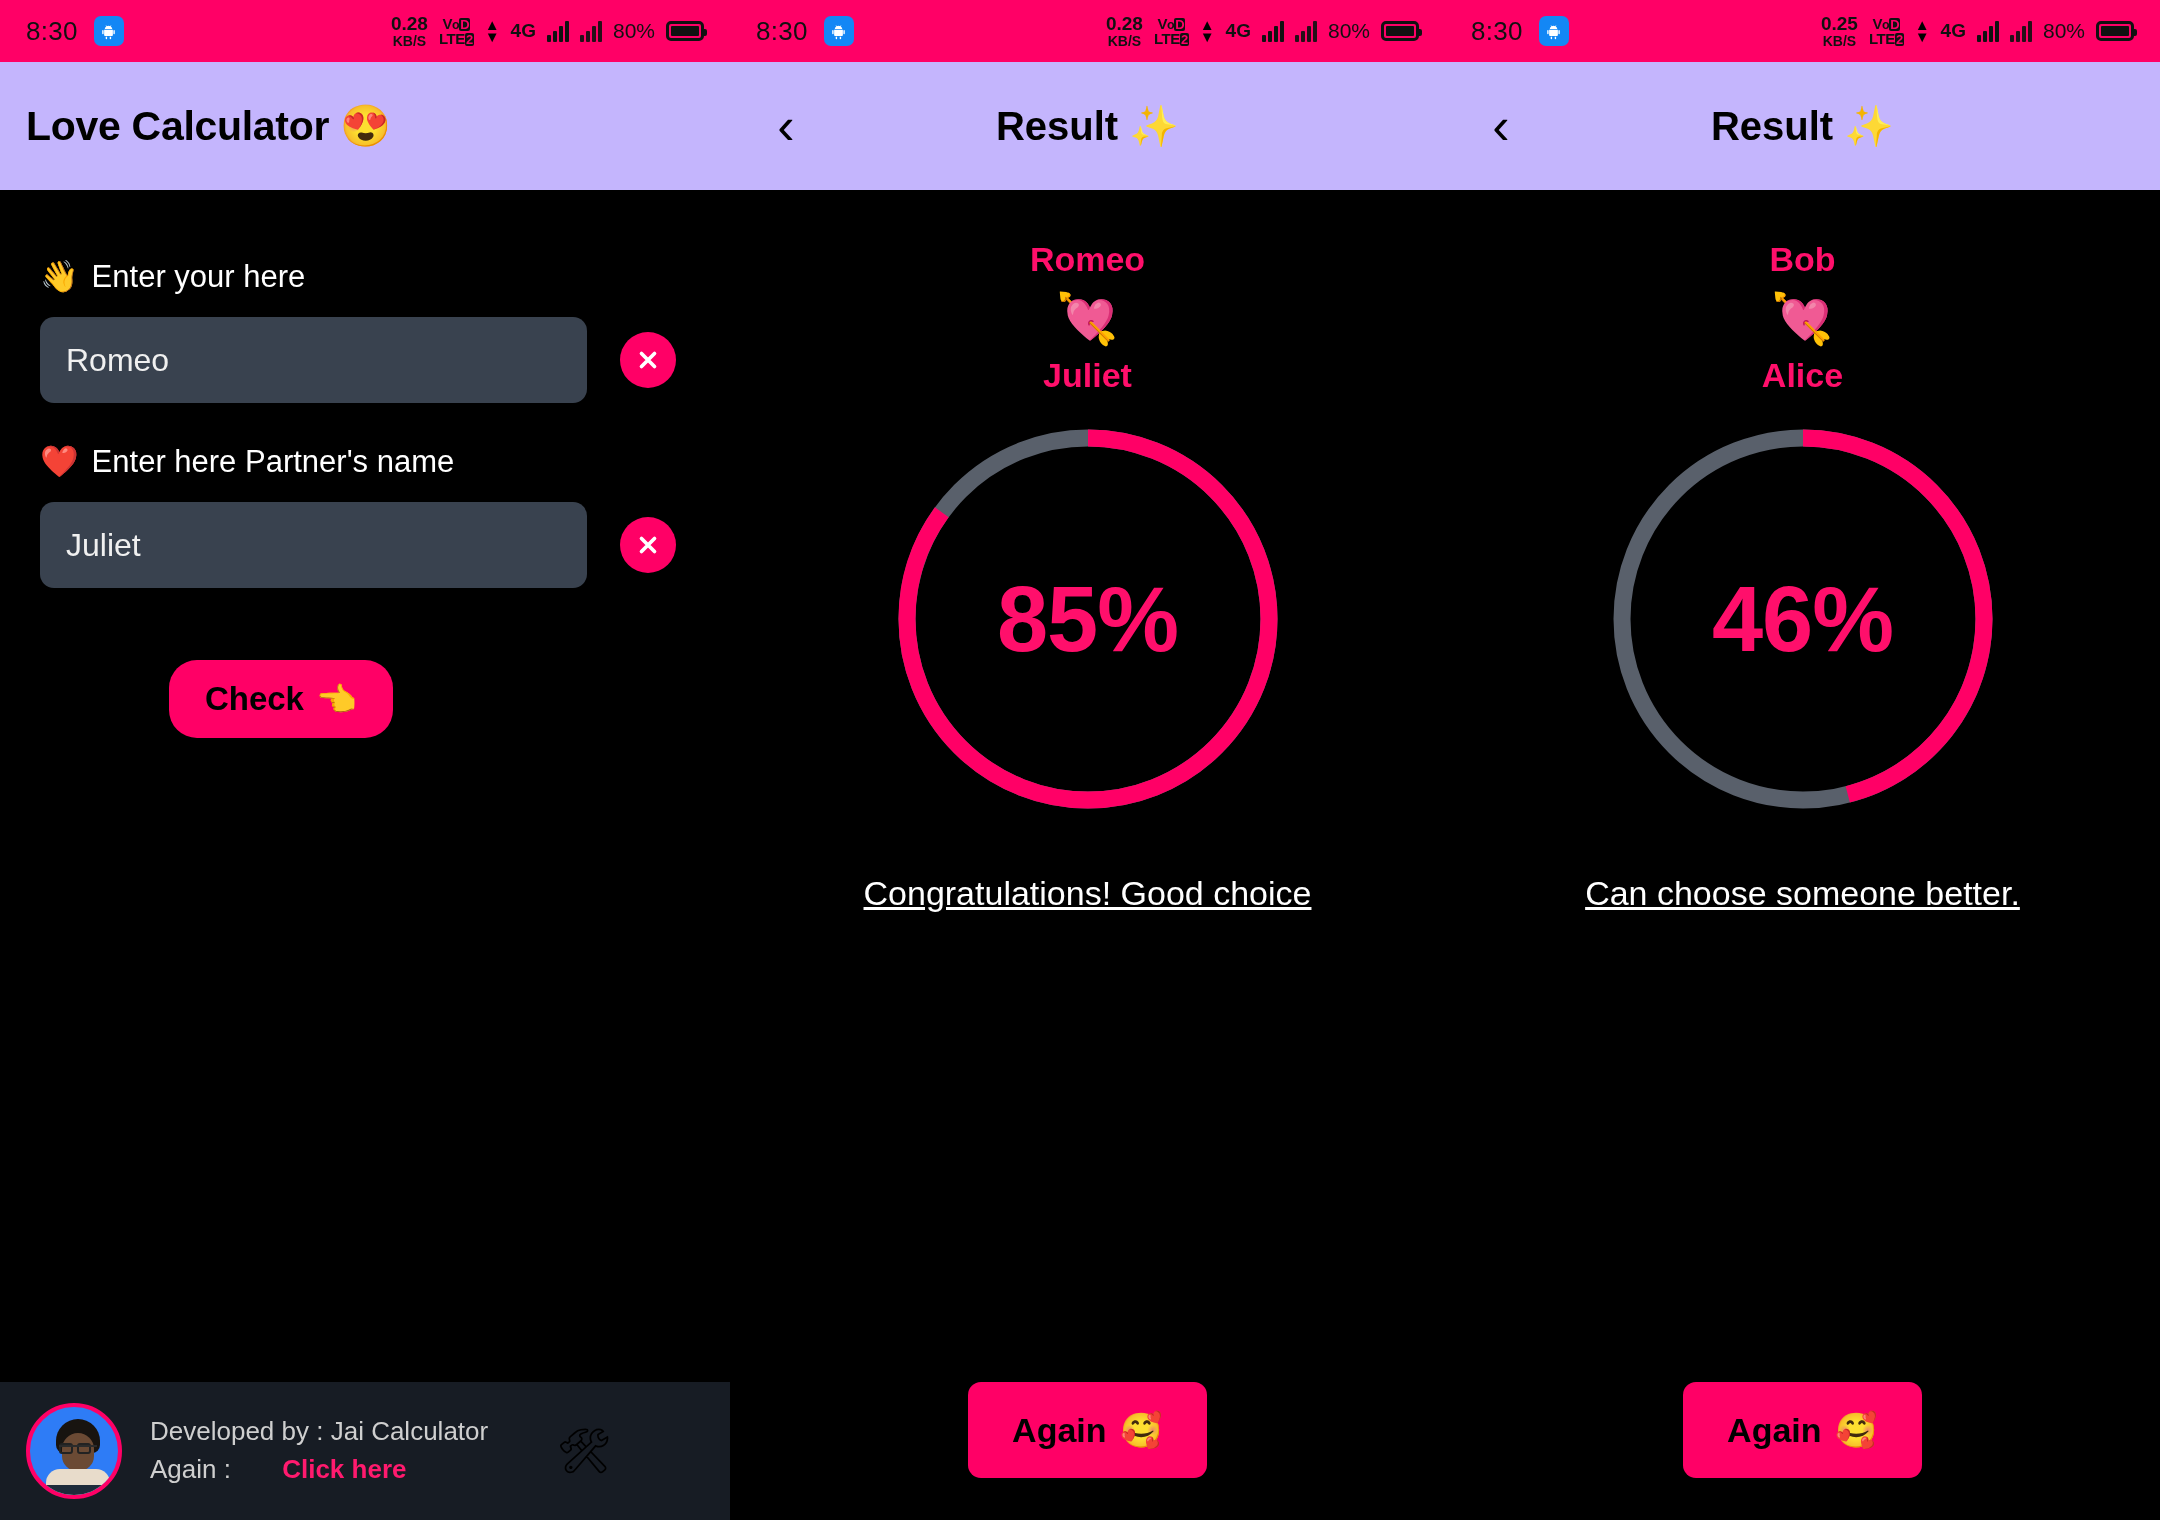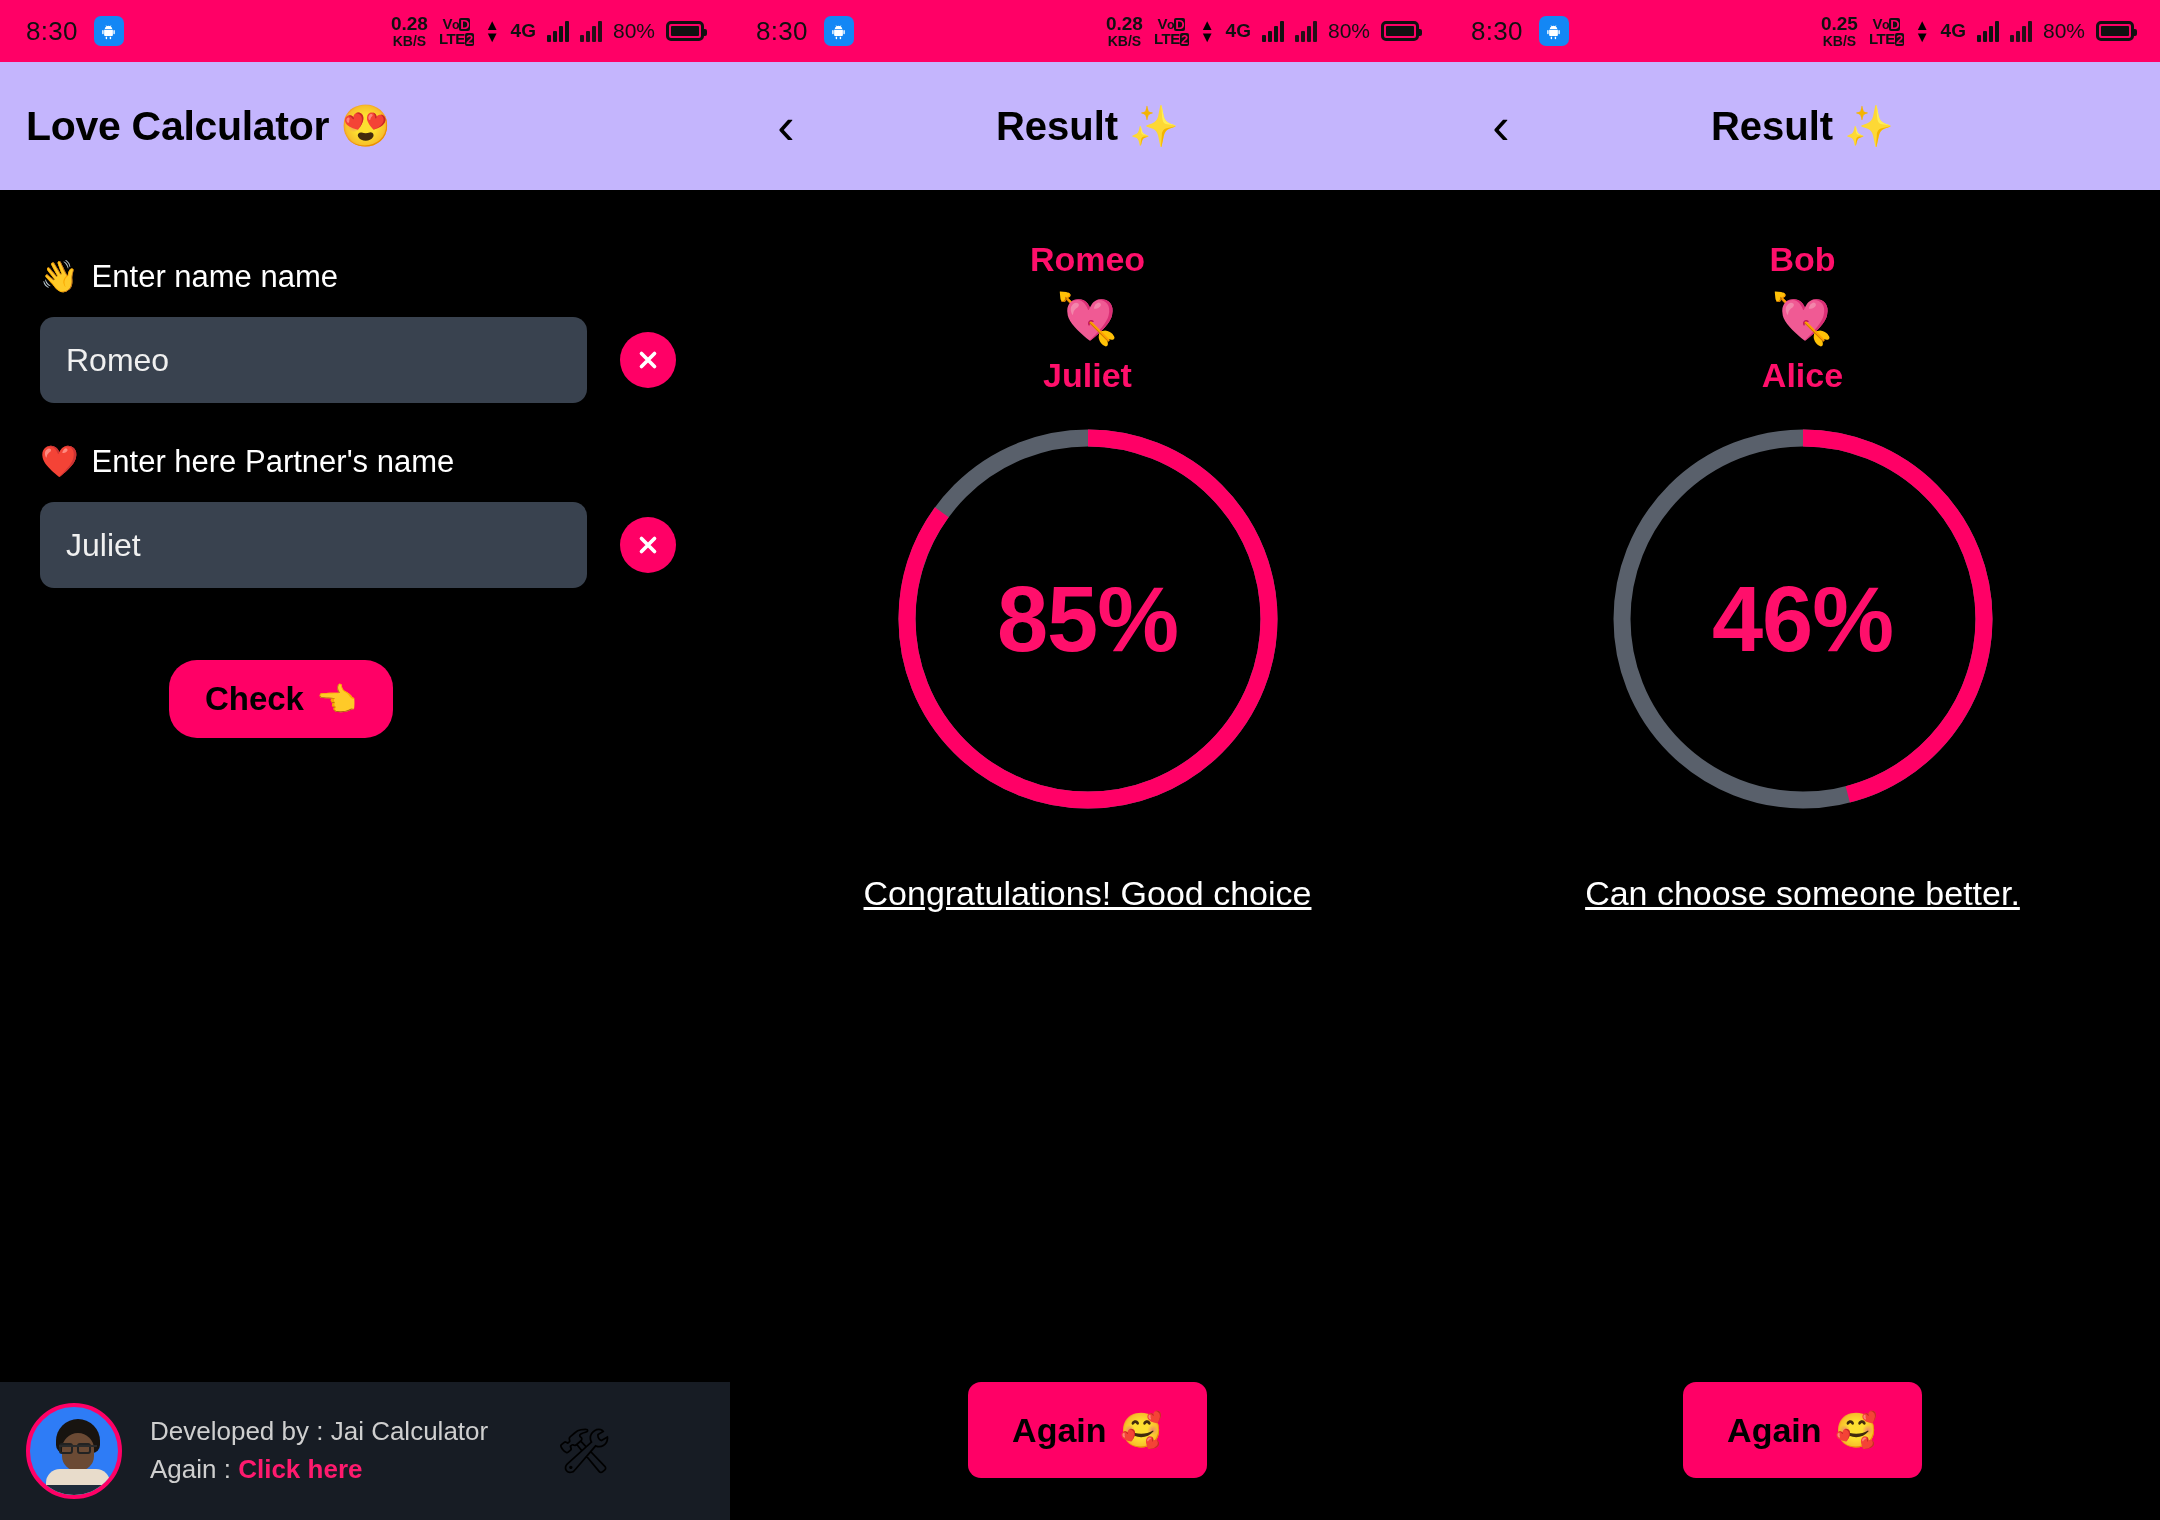--- a/index.html
+++ b/index.html
@@ -121,21 +121,21 @@
   .avatar .hair{position:absolute;left:26px;top:12px;width:44px;height:34px;border-radius:22px 22px 8px 8px;background:#181410;}
   .avatar .face{position:absolute;left:32px;top:26px;width:32px;height:38px;border-radius:16px 16px 15px 15px;background:#6B4A34;}
   .avatar .glass{position:absolute;left:29px;top:38px;width:38px;height:11px;border-top:2px solid #2b2b2b;}
   .avatar .gl,.avatar .gr{position:absolute;top:36px;width:14px;height:11px;border:2px solid #222;border-radius:3px;}
   .avatar .gl{left:29px;} .avatar .gr{left:47px;}
   .avatar .body{position:absolute;left:16px;top:62px;width:64px;height:34px;border-radius:14px 14px 0 0;background:#E8DCCB;}
   .avatar .stripe{position:absolute;left:16px;bottom:0;width:64px;height:10px;background:#1d2b3a;}
   .dev-txt { line-height:1.45; }
   .dev-txt .l1 { font-size:26px; color:#cfcfcf; }
   .dev-txt .l2 { font-size:26px; color:#cfcfcf; }
-  .gh-link { color:#FF1A6E; font-weight:bold; }
+  .gh-link { color:#FF1A6E; font-weight:bold;margin-left:44px; }
   .tool-icon { font-size:44px; margin-left:40px; }
 
   
   .res-body { position:relative; height:calc(1520px - 62px - 128px); }
   .names { text-align:center; padding-top:52px; }
   .nm { color:#FF0F6B; font-size:34px; font-weight:bold; line-height:1.0; }
   .heart-emoji { font-size:50px; line-height:1; margin:18px 0 14px; }
   .gauge-wrap { display:flex; justify-content:center; margin-top:26px; }
   .gauge { position:relative; width:402px; height:402px; }
   .gauge svg { transform:rotate(-90deg); display:block; }
@@ -204,21 +204,21 @@
     </div>
 
     <div class="appbar home">
       <span class="app-title">Love Calculator 😍</span>
     </div>
 
     <div class="home-body">
 
       <div class="field-label lbl-1">
         <span class="emoji">👋</span>
-        <span>Enter name name</span>
+        <span>Enter your here</span>
       </div>
       <div class="field-row">
         <div class="txtfield" placeholder="Enter your name">Romeo</div>
         <div class="clear-btn">
           <svg viewBox="0 0 24 24" stroke="#fff" stroke-width="3.4" stroke-linecap="round">
               <path d="M6 6l12 12M18 6L6 18"></path>
             </svg>
         </div>
       </div>
 

